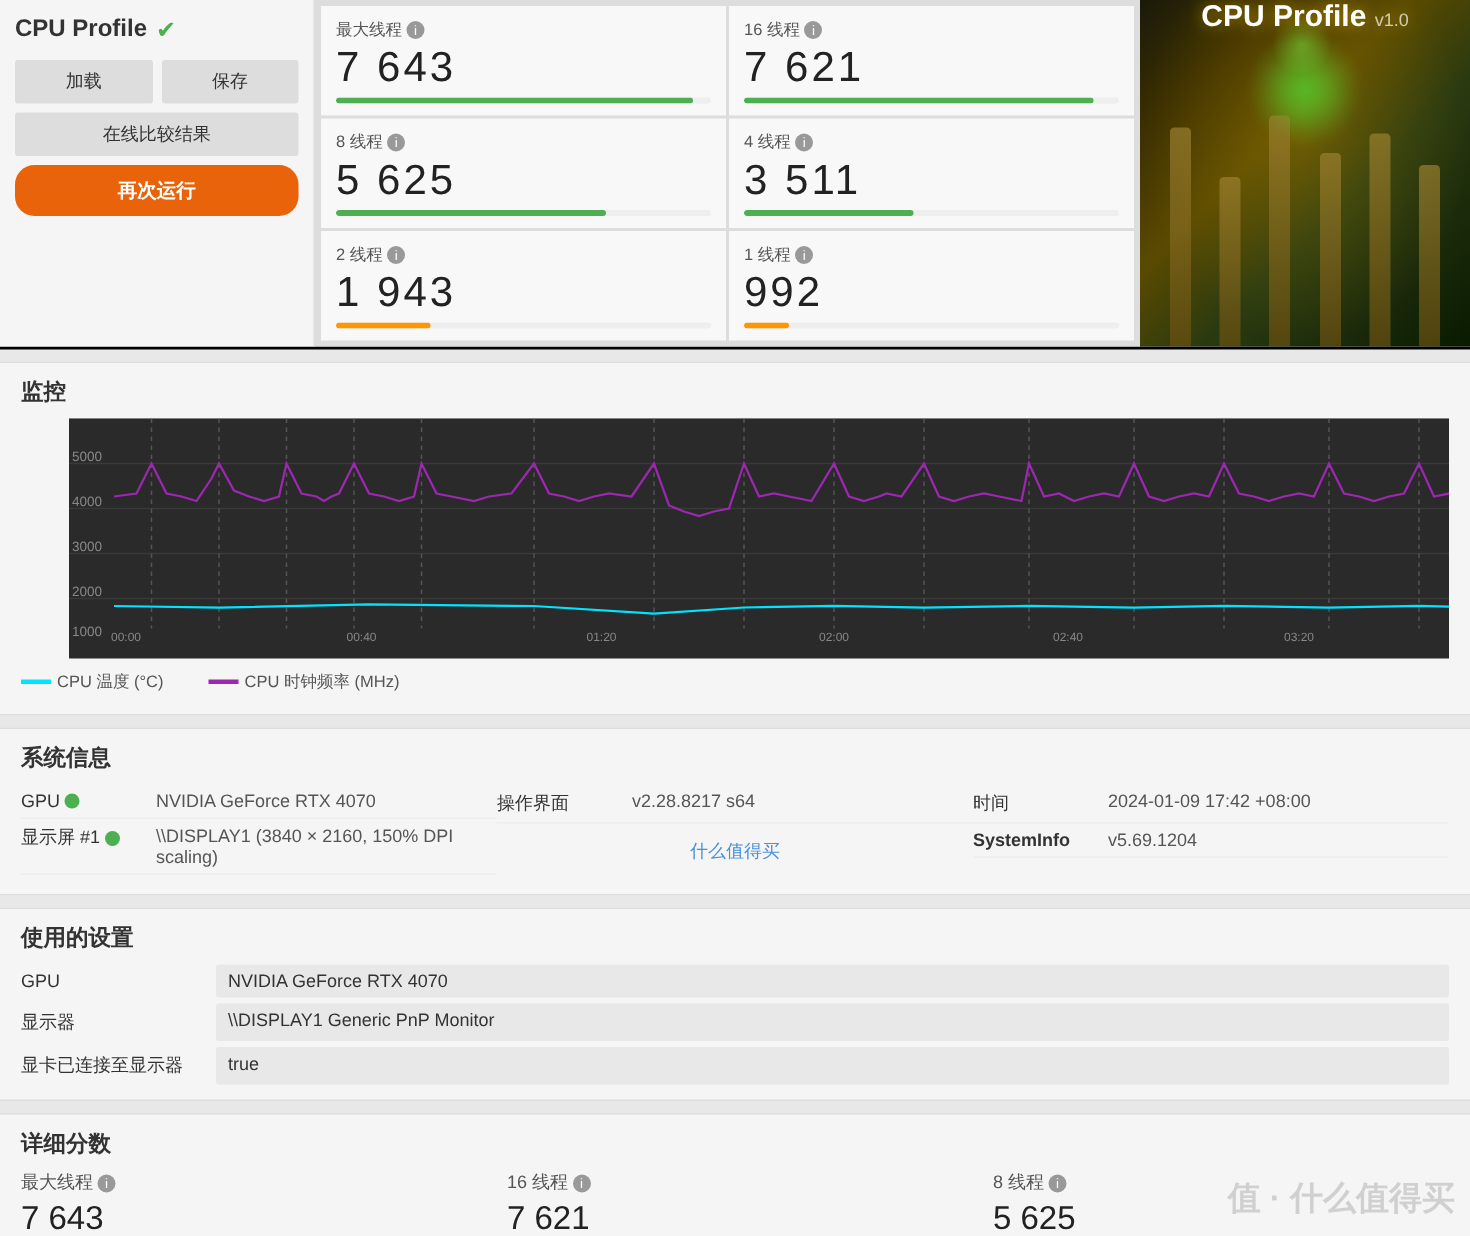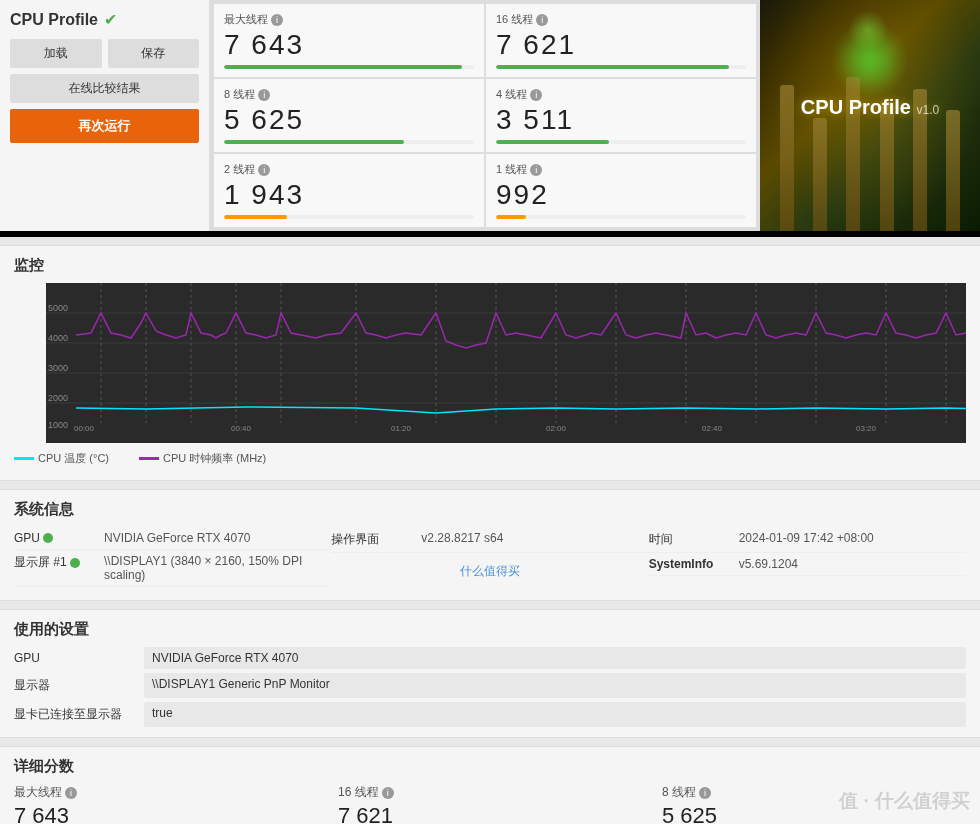--- a/index.html
+++ b/index.html
@@ -1,46 +1,46 @@
 <!DOCTYPE html>
 <html><head>
   <meta charset="utf-8">
   <style>
     * { box-sizing: border-box; margin: 0; padding: 0; }
     body { font-family: 'Microsoft YaHei', Arial, sans-serif; background: #e8e8e8; font-size: 12px; color: #333; }
     
     .main-container { width: 980px; background: #e8e8e8; }
     
     
-    .top-section { display: flex; background: #f0f0f0; border-bottom: 6px solid #000000; }
+    .top-section { display: flex; background: #f0f0f0; border-bottom: 2px solid #000000; }
     
     
     .left-panel { width: 210px; padding: 10px; background: #f5f5f5; border-right: 1px solid #ddd; flex-shrink: 0; }
     .app-title { display: flex; align-items: center; gap: 6px; margin-bottom: 10px; }
     .app-title-text { font-size: 16px; font-weight: bold; color: #333; }
     .check-icon { color: #4CAF50; font-size: 16px; }
     
     .btn-row { display: flex; gap: 6px; margin-bottom: 6px; }
     .btn-gray { flex: 1; padding: 6px 0; background: #ddd; border: none; cursor: pointer; border-radius: 2px; font-size: 12px; color: #333; }
     .btn-full { width: 100%; padding: 6px 0; background: #ddd; border: none; cursor: pointer; border-radius: 2px; font-size: 12px; color: #333; margin-bottom: 6px; }
-    .btn-orange { width: 100%; padding: 8px 0; background: #e8630a; border: none; cursor: pointer; border-radius: 2px; font-size: 13px; color: white; font-weight: bold; }
+    .btn-orange { width: 100%; padding: 8px 0; background: #e8630a; border: none; cursor: pointer; border-radius: 13px; font-size: 13px; color: white; font-weight: bold; }
     
     
     .score-grid { flex: 1; display: grid; grid-template-columns: 1fr 1fr; gap: 2px; padding: 4px; background: #ddd; }
     .score-cell { background: #f8f8f8; padding: 8px 10px; }
     .score-label { font-size: 11px; color: #555; margin-bottom: 2px; display: flex; align-items: center; gap: 3px; }
     .score-value { font-size: 28px; font-weight: 300; color: #222; letter-spacing: 2px; }
     .score-bar { height: 4px; background: #eee; margin-top: 4px; border-radius: 2px; overflow: hidden; }
     .score-bar-fill { height: 100%; border-radius: 2px; }
     .bar-green { background: #4CAF50; }
     .bar-orange { background: #ff9800; }
     .info-icon { display: inline-block; width: 12px; height: 12px; background: #999; color: white; border-radius: 50%; font-size: 9px; text-align: center; line-height: 12px; cursor: pointer; }
     
     
-    .hero-image { width: 220px; flex-shrink: 0; background: linear-gradient(135deg, #1a1a0a 0%, #3d3000 20%, #5a4a00 40%, #2a3a10 60%, #1a2a0a 80%, #0a1a00 100%); position: relative; display: flex; align-items: center; justify-content: center; overflow: hidden; }
+    .hero-image { width: 220px; flex-shrink: 0; background: linear-gradient(135deg, #1a1a0a 0%, #3d3000 20%, #5a4a00 40%, #2a3a10 60%, #1a2a0a 80%, #0a1a00 100%); position: relative; display: flex; align-items: flex-start; justify-content: center; overflow: hidden; }
     .hero-overlay { position: absolute; inset: 0; background: radial-gradient(ellipse at 50% 40%, rgba(180,140,0,0.3) 0%, transparent 70%); }
     .hero-title { position: relative; z-index: 2; text-align: center; padding-bottom: 16px; }
     .hero-title-text { font-size: 20px; font-weight: bold; color: white; text-shadow: 0 0 10px rgba(200,160,0,0.8); }
     .hero-version { font-size: 11px; color: rgba(255,255,255,0.7); }
     .hero-glow { position: absolute; top: 20px; left: 50%; transform: translateX(-50%); width: 80px; height: 80px; background: radial-gradient(ellipse, rgba(100,200,50,0.6) 0%, transparent 70%); border-radius: 50%; }
     
     
     .section { background: #f5f5f5; margin-top: 8px; padding: 10px 14px; border-top: 1px solid #ddd; border-bottom: 1px solid #ddd; }
     .section-title { font-size: 15px; font-weight: bold; margin-bottom: 8px; color: #333; }
     
@@ -66,21 +66,21 @@
     
     
     .detail-grid { display: grid; grid-template-columns: 1fr 1fr 1fr; gap: 12px 20px; }
     .detail-item { }
     .detail-label { font-size: 12px; color: #555; margin-bottom: 2px; display: flex; align-items: center; gap: 3px; }
     .detail-value { font-size: 22px; font-weight: 300; color: #222; }
     
     .green-dot { display: inline-block; width: 10px; height: 10px; background: #4CAF50; border-radius: 50%; }
     
     
-    .watermark { position: fixed; bottom: 10px; right: 10px; color: rgba(0,0,0,0.15); font-size: 19px; font-weight: bold; pointer-events: none; }
+    .watermark { position: fixed; bottom: 10px; right: 10px; color: rgba(0,0,0,0.15); font-size: 22px; font-weight: bold; pointer-events: none; }
     
     
     svg { display: block; }
   </style>
 </head>
 <body>
 
 <div class="main-container">
 
   <div class="top-section">

